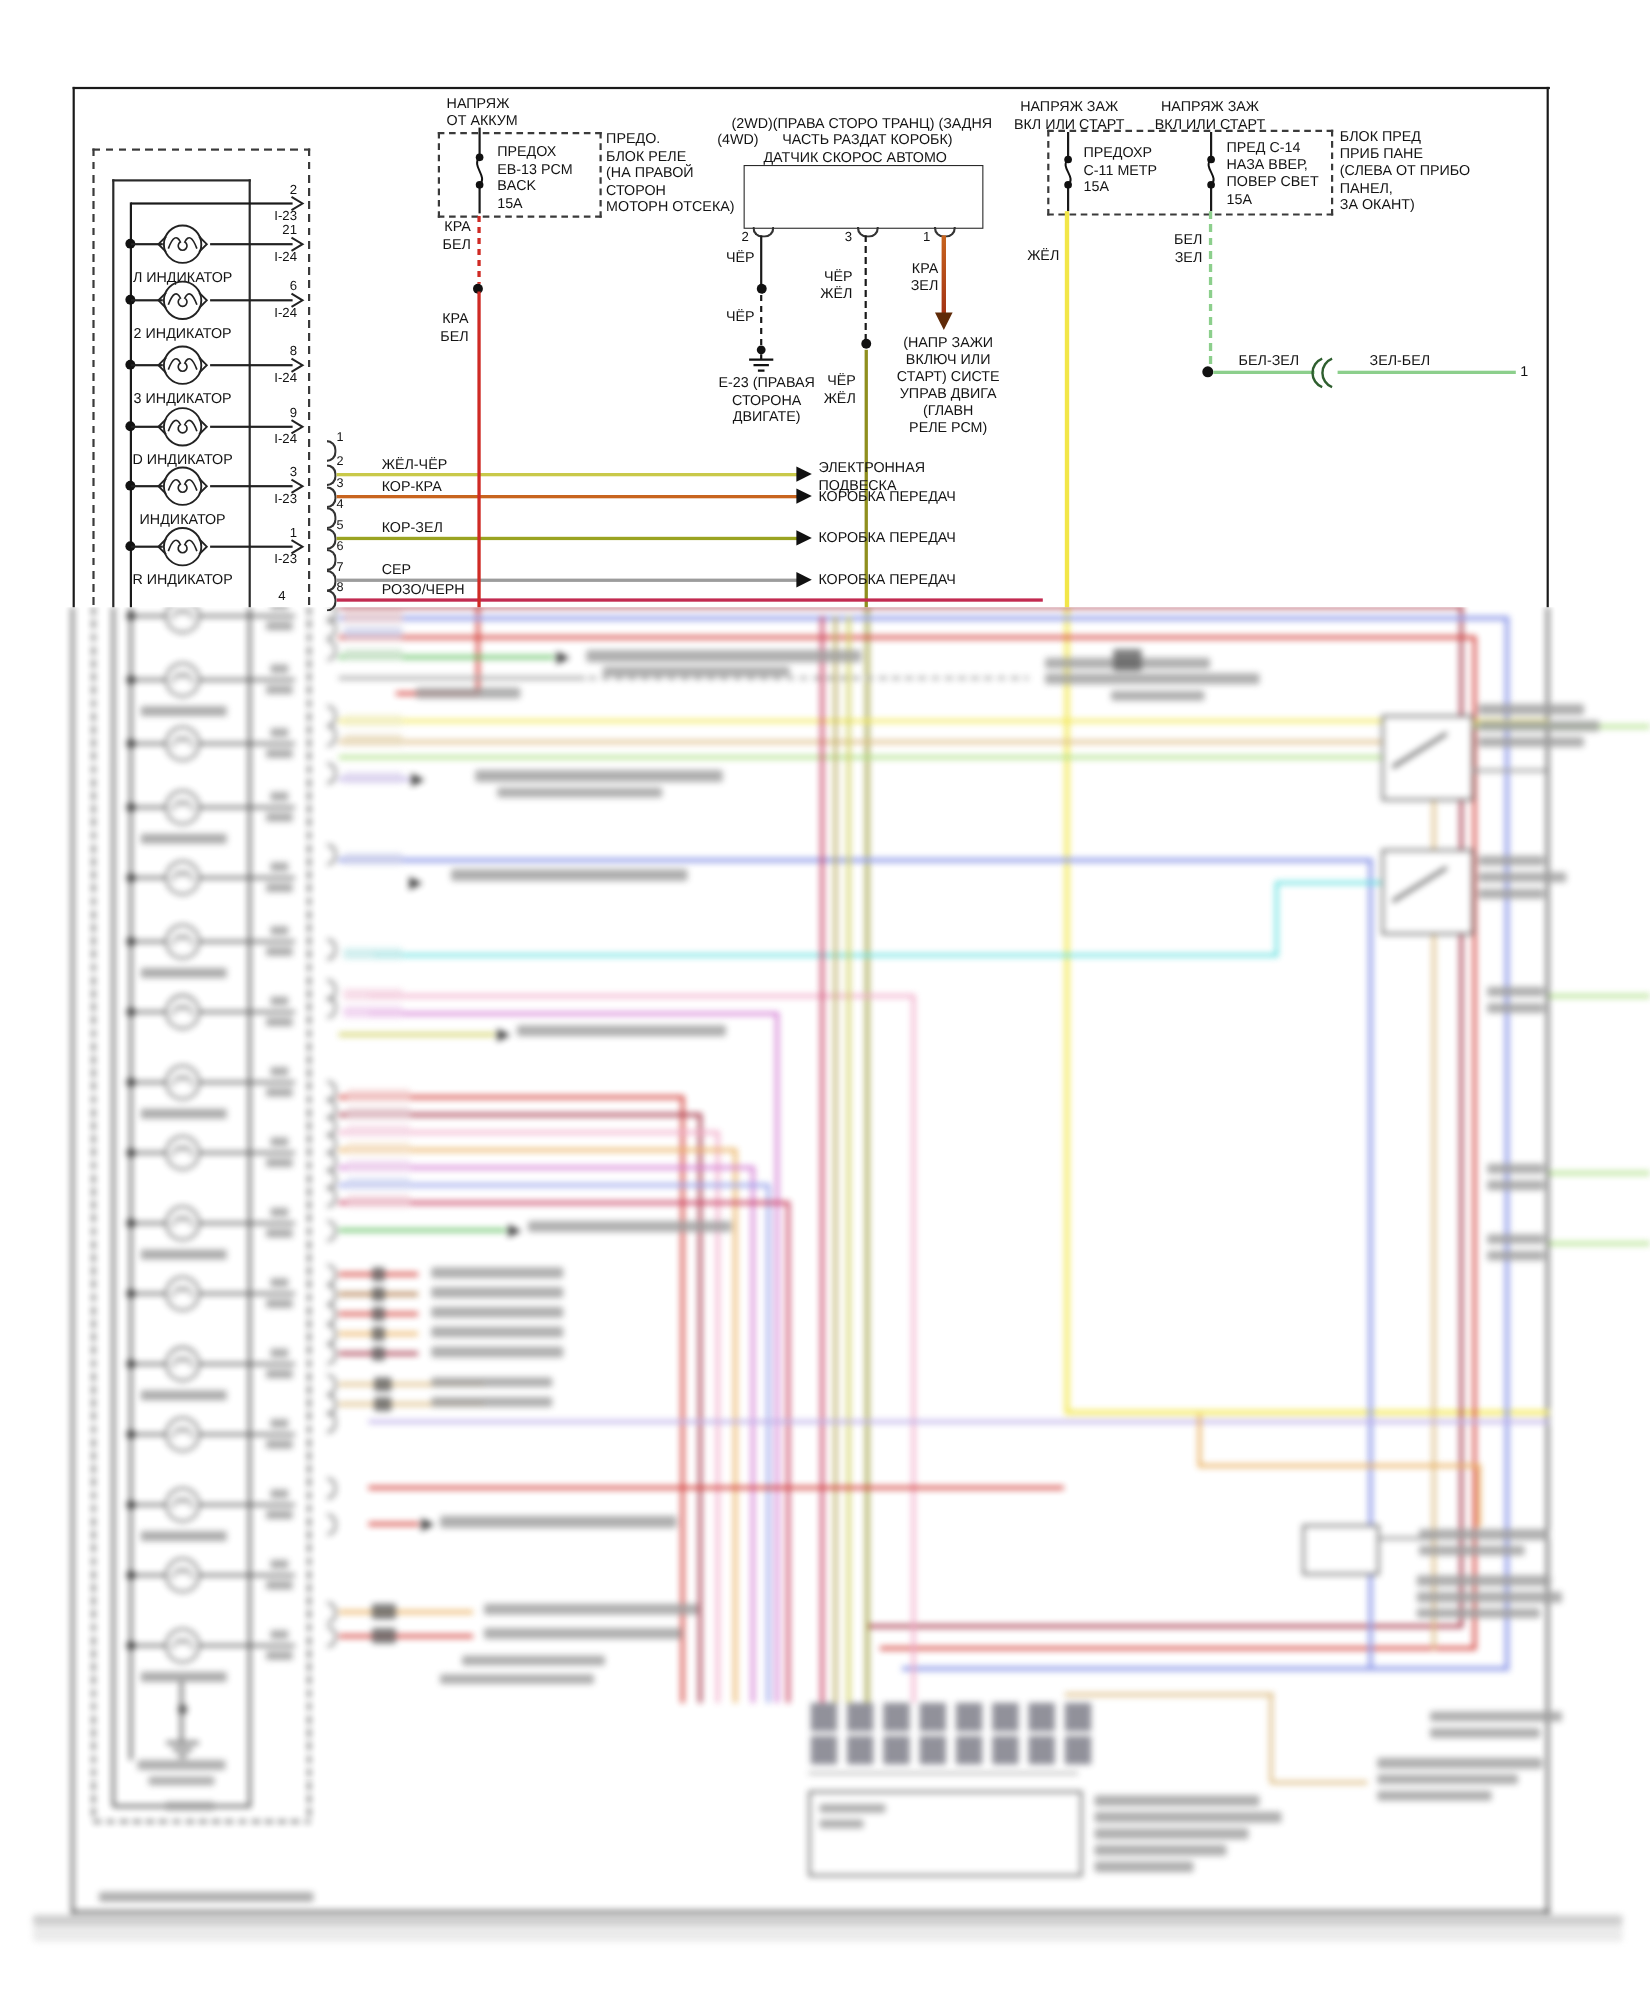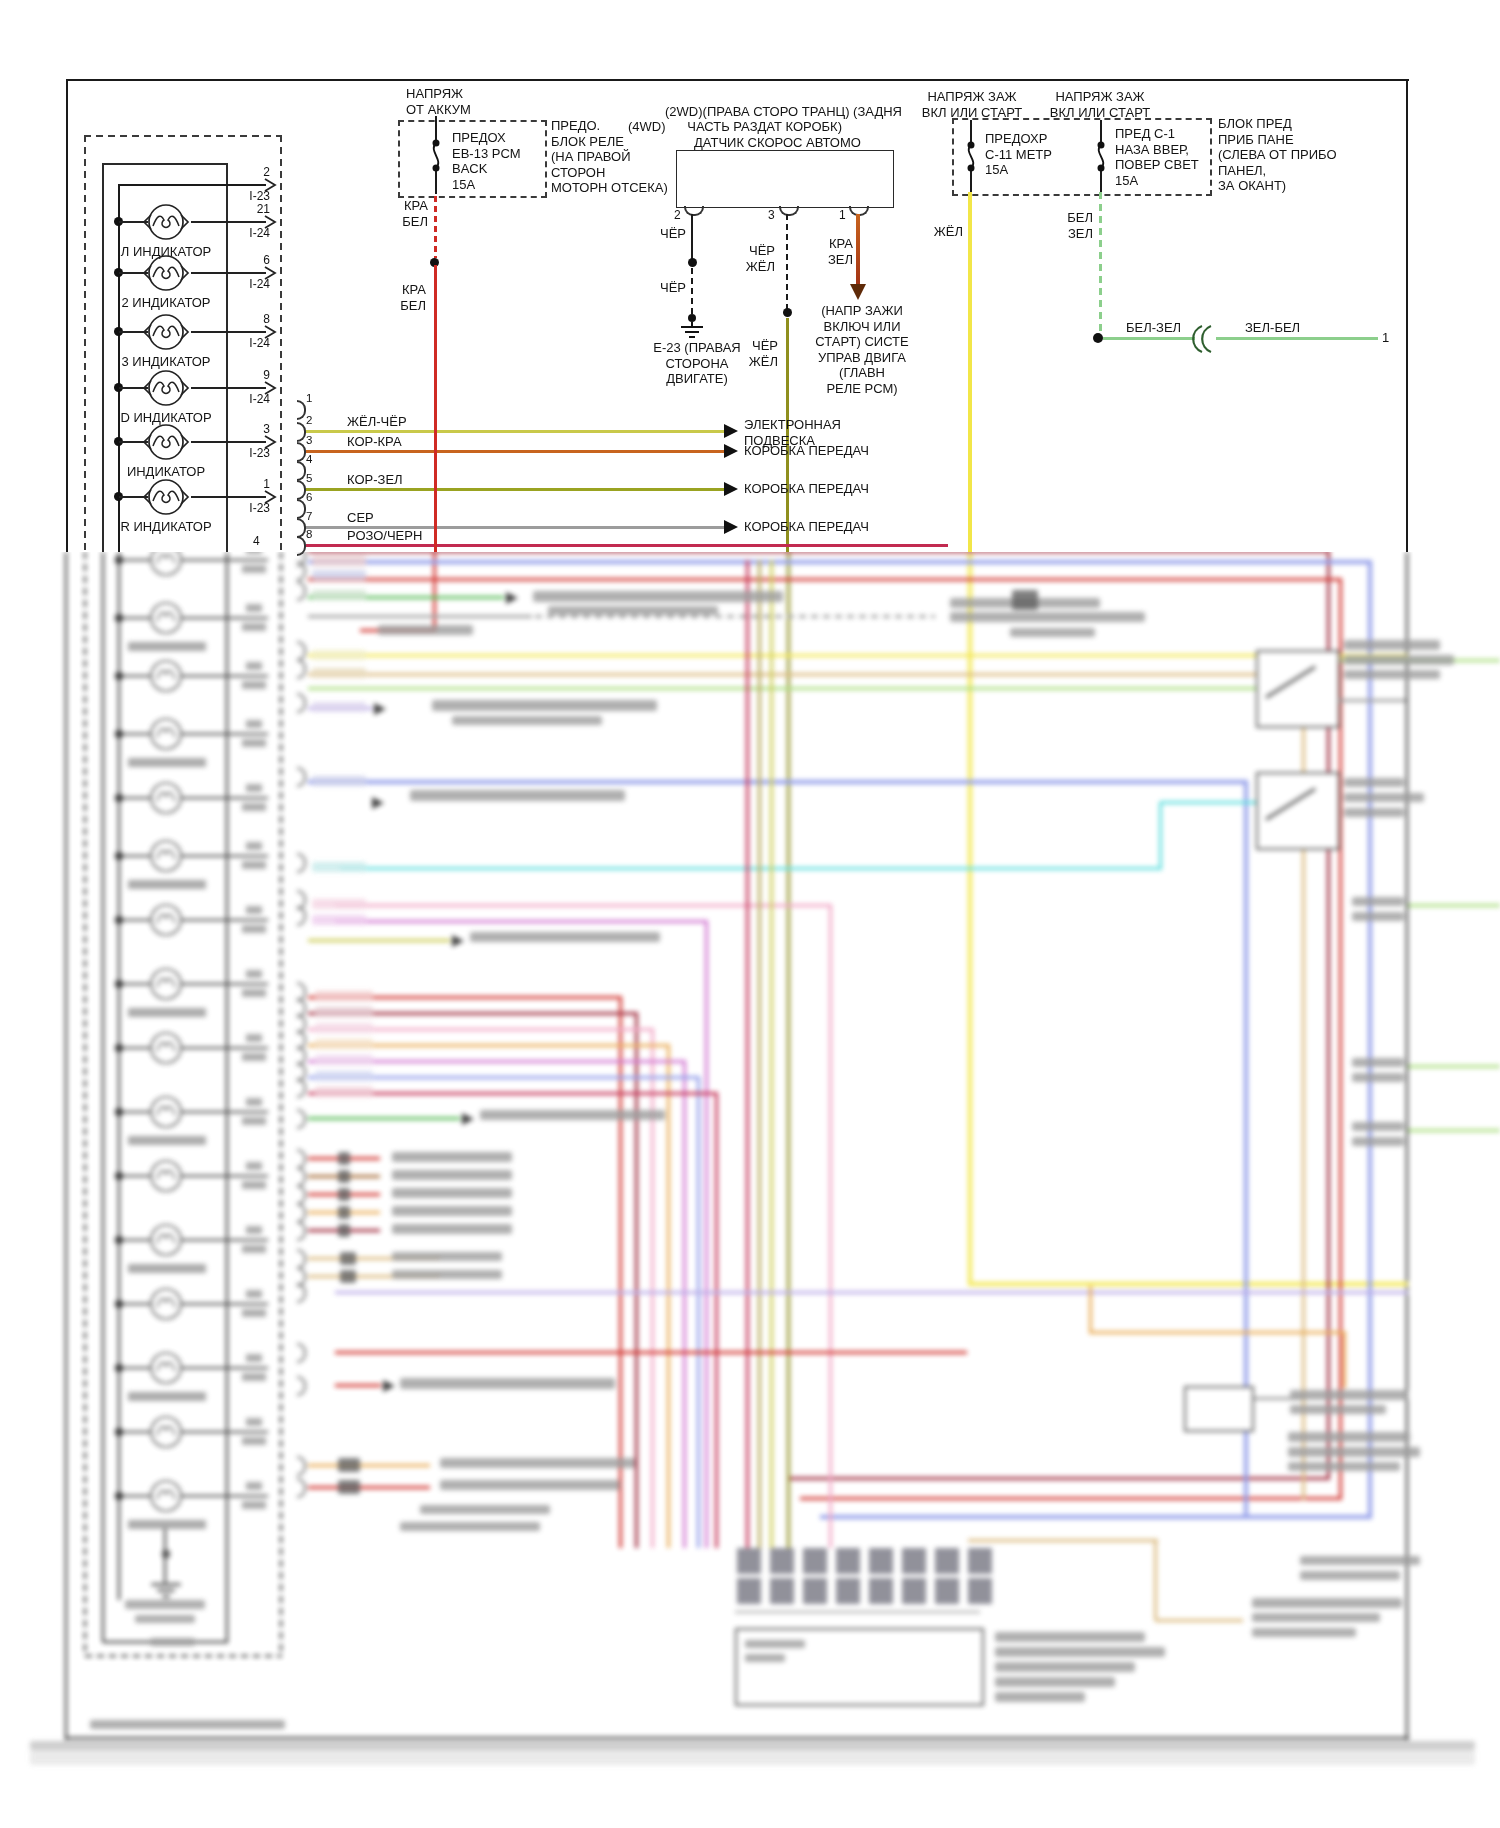--- a/index.html
+++ b/index.html
@@ -161,21 +161,21 @@
     <div class="abs" style="left:433.5px;top:196px;width:3px;height:62px;background:repeating-linear-gradient(180deg,#cf2a24 0 6px,transparent 6px 10px);"></div>
     <div class="t r" style="left:398px;top:198px;width:30px;">КРА
 БЕЛ</div>
     <div class="abs" style="left:430px;top:258px;width:9px;height:9px;border-radius:50%;background:#111;"></div>
     <div class="t r" style="left:396px;top:282px;width:30px;">КРА
 БЕЛ</div>
   </div>
 
   <div>
     <div class="t" style="left:665px;top:104px;">(2WD)(ПРАВА СТОРО ТРАНЦ) (ЗАДНЯ</div>
-    <div class="t" style="left:628px;top:119px;">(4WD)      ЧАСТЬ РАЗДАТ КОРОБК)</div>
+    <div class="t" style="left:652px;top:119px;">(4WD)      ЧАСТЬ РАЗДАТ КОРОБК)</div>
     <div class="t" style="left:694px;top:135px;">ДАТЧИК СКОРОС АВТОМО</div>
     <div class="solidbox" style="left:676px;top:150px;width:216px;height:56px;"></div>
     <div class="termarc" style="left:684px;top:206px;"></div>
     <div class="termarc" style="left:779px;top:206px;"></div>
     <div class="termarc" style="left:849px;top:206px;"></div>
     <div class="t s12" style="left:674px;top:208px;">2</div>
     <div class="t s12" style="left:768px;top:208px;">3</div>
     <div class="t s12" style="left:839px;top:208px;">1</div>
 
     <div class="abs" style="left:691px;top:214px;width:2px;height:48px;background:#1a1a1a;"></div>
@@ -227,21 +227,21 @@
     <div class="t" style="left:985px;top:131px;">ПРЕДОХР
 С-11 МЕТР
 15А</div>
     <div class="abs" style="left:1100px;top:120px;width:2px;height:25px;background:#1a1a1a;"></div>
     <div class="abs" style="left:1100px;top:168px;width:2px;height:24px;background:#1a1a1a;"></div>
     <svg style="left:1091px;top:141px;" width="20" height="32">
       <circle cx="10" cy="4" r="3.5" fill="#111"></circle>
         <circle cx="10" cy="27" r="3.5" fill="#111"></circle>
       <path d="M10,4 C2,11 18,20 10,27" stroke="#111" stroke-width="1.8" fill="none"></path>
     </svg>
-    <div class="t" style="left:1115px;top:126px;">ПРЕД С-1
+    <div class="t" style="left:1115px;top:126px;">ПРЕД С-14
 НАЗА ВВЕР,
 ПОВЕР СВЕТ
 15А</div>
     <div class="t" style="left:1218px;top:116px;">БЛОК ПРЕД
 ПРИБ ПАНЕ
 (СЛЕВА ОТ ПРИБО
 ПАНЕЛ,
 ЗА ОКАНТ)</div>
 
     <div class="abs" style="left:968px;top:192px;width:4px;height:360px;background:#f2e648;"></div>

